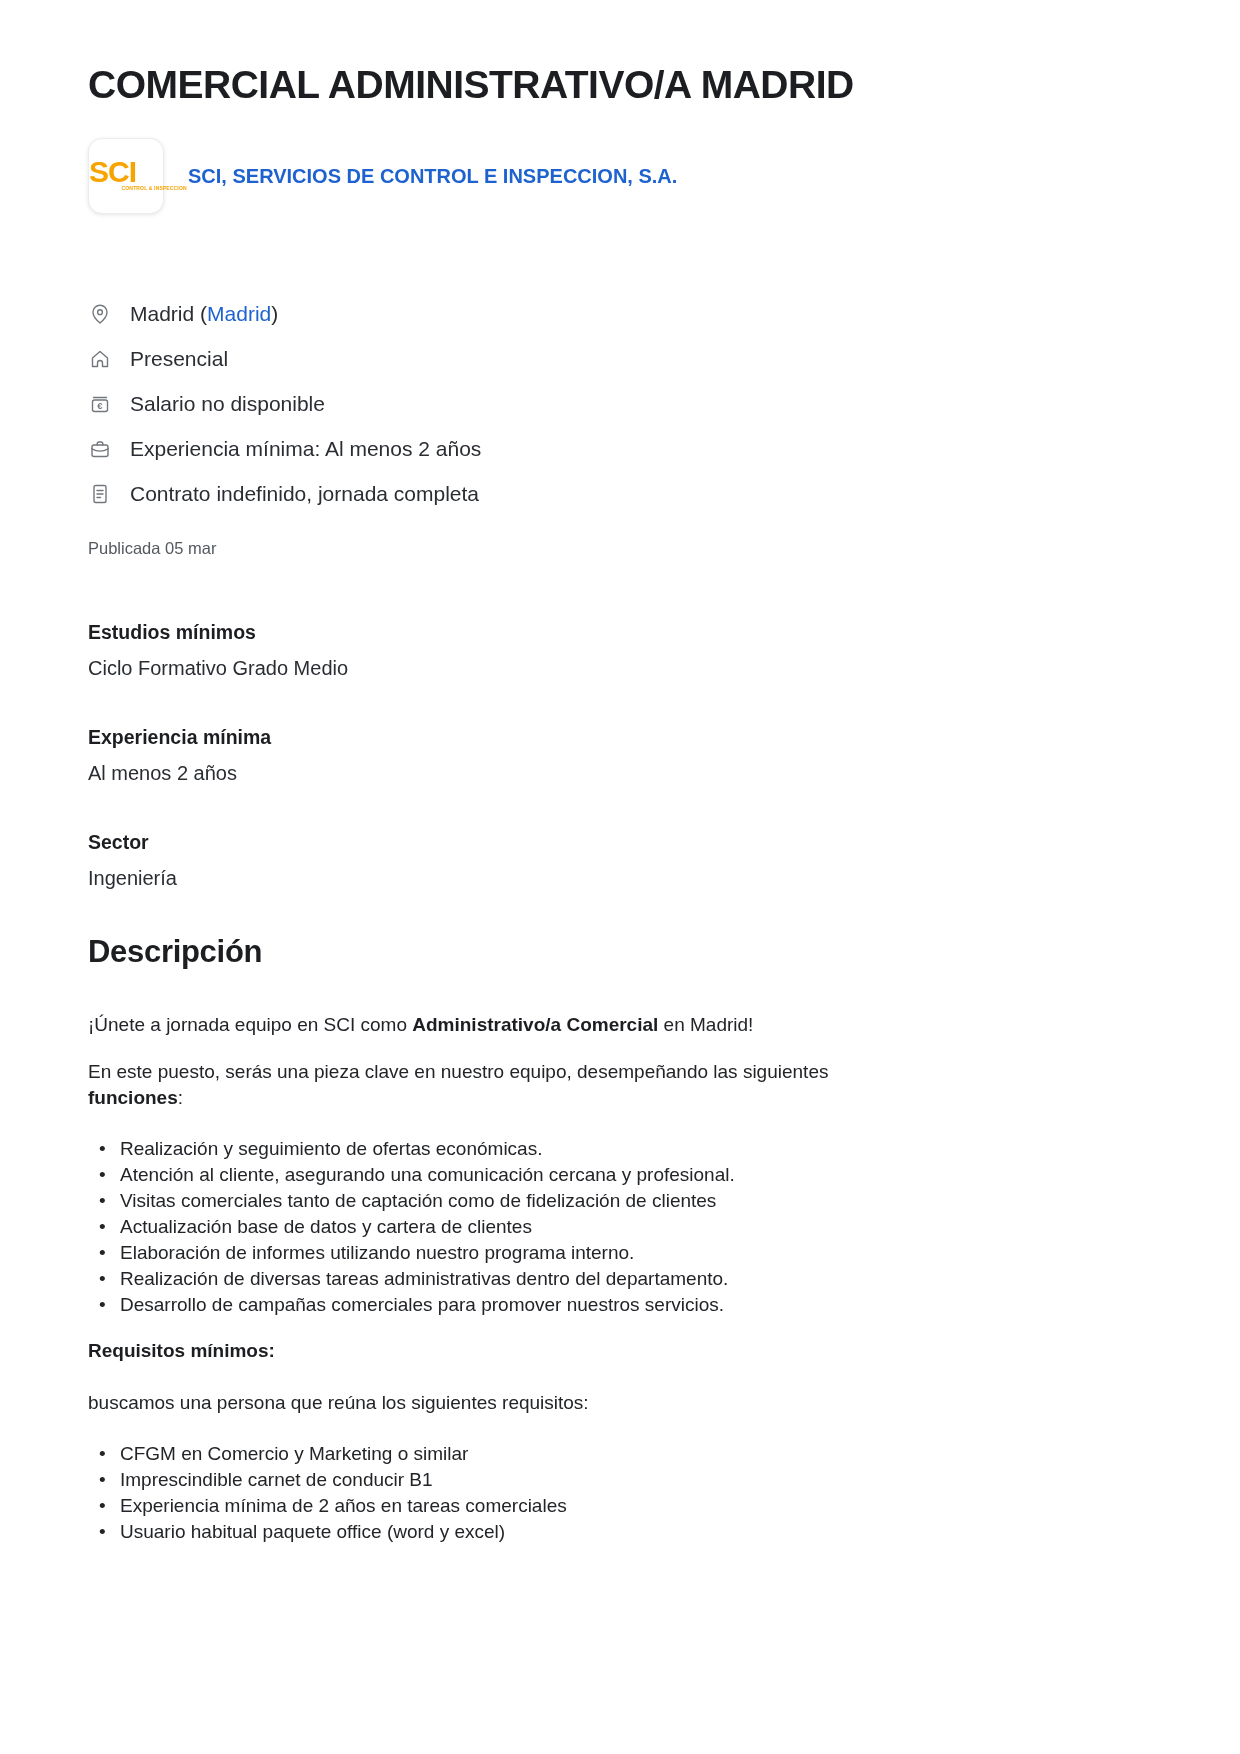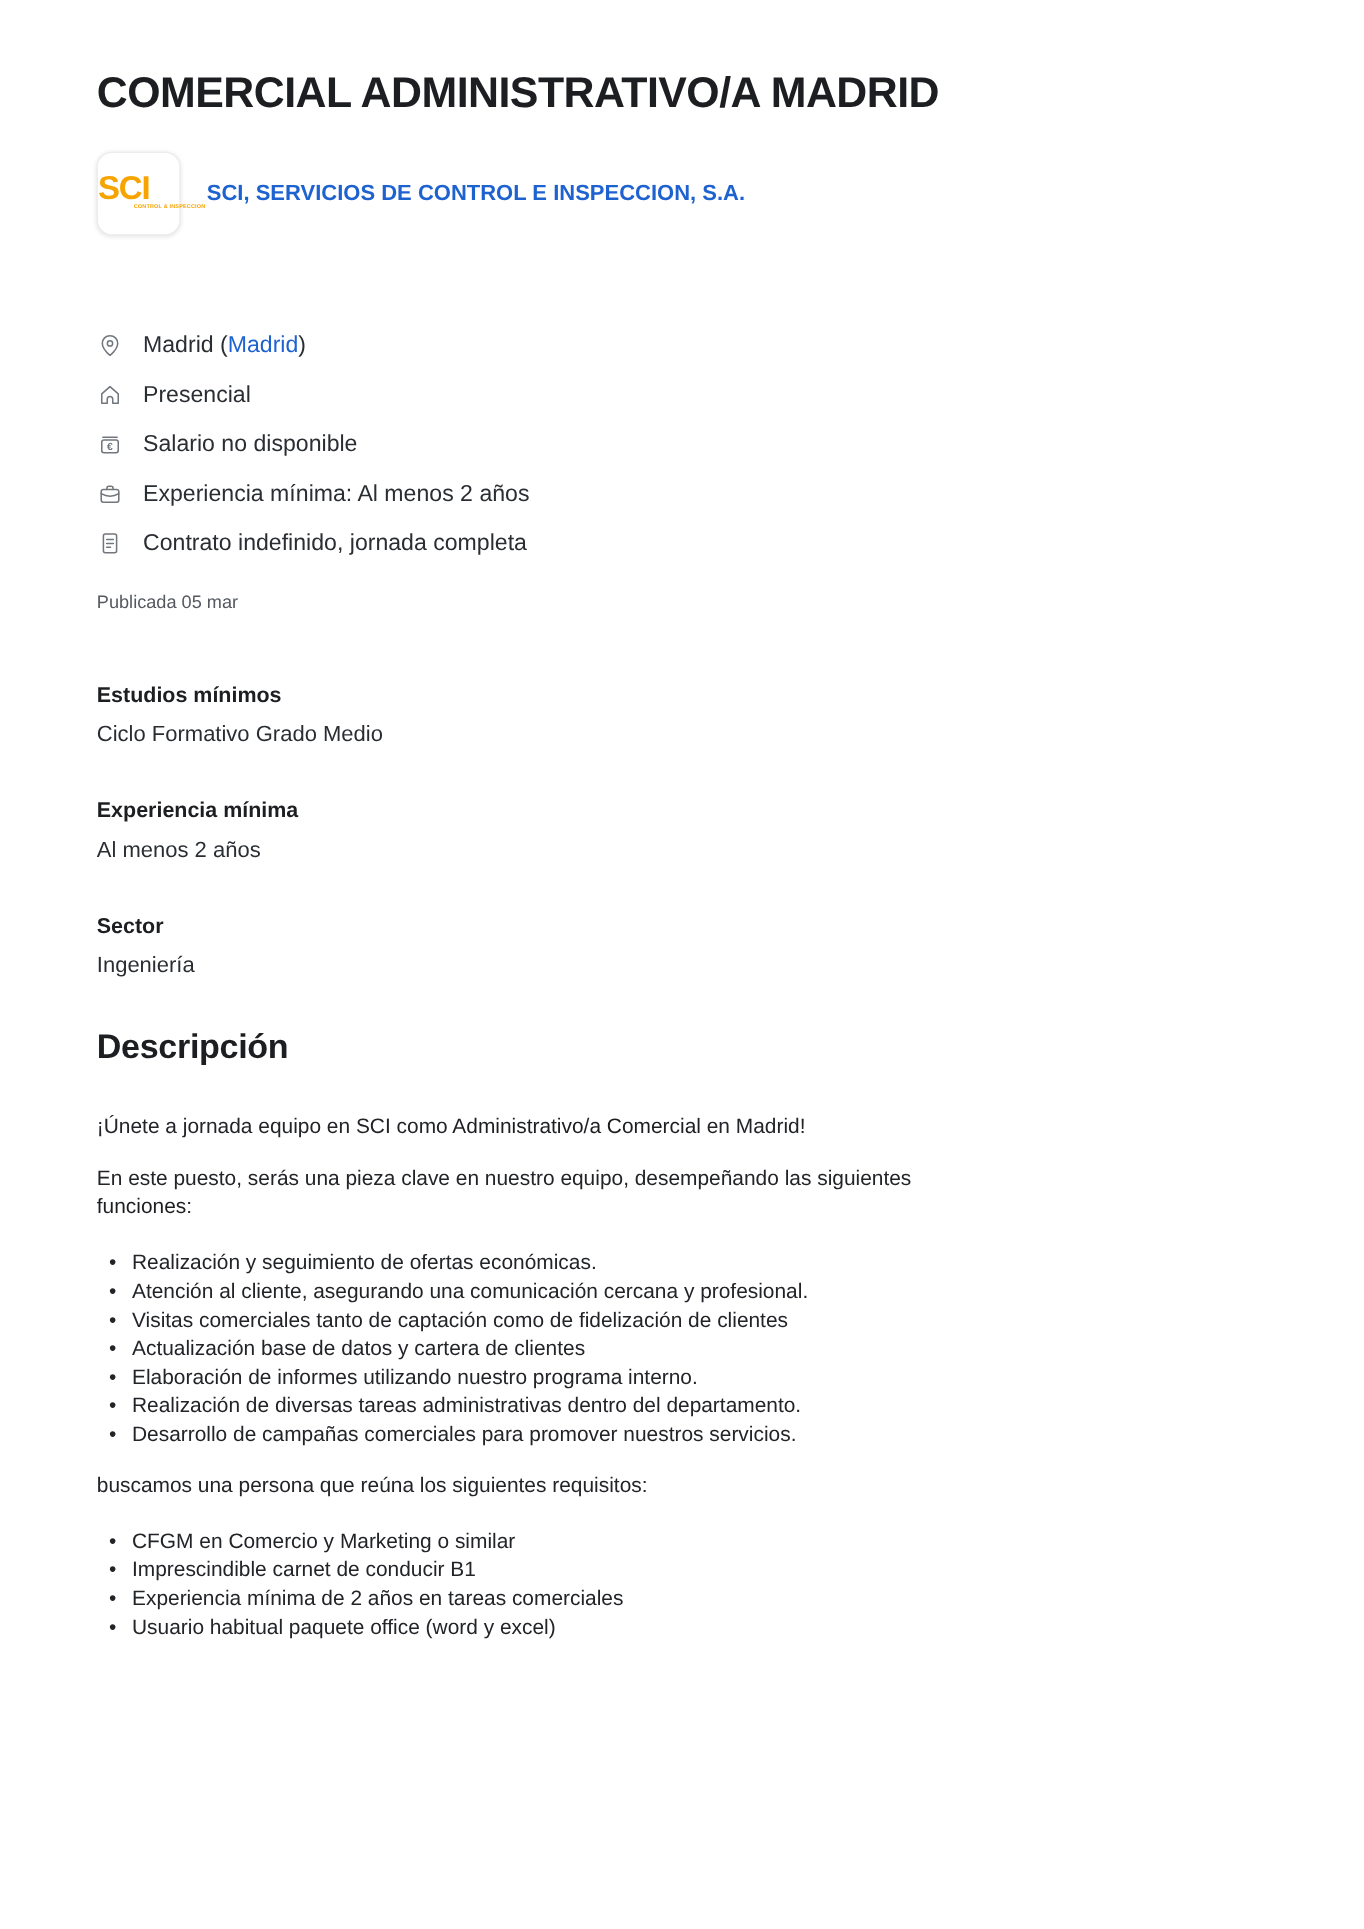--- a/index.html
+++ b/index.html
@@ -95,21 +95,21 @@
     margin-top:10px;
     font-size:20px;color:#2a2e33;line-height:27px;
   }
   .h2-descripcion{margin-top:8px;}
   .desc{
     margin-top:42px;
     font-size:19px;line-height:26px;color:#222428;
     max-width:960px;
   }
   .desc p{margin:0 0 21px;}
-  .desc .b{font-weight:400;color:var(--text-dark);margin-top:16px;}
+  .desc .b{font-weight:700;color:var(--text-dark);margin-top:16px;}
   .desc ul{
     margin:25px 0 20px;padding:0;list-style:none;
   }
   .desc li{
     position:relative;
     padding-left:32px;
     line-height:26px;
   }
   .desc li::before{
     content:"•";
@@ -217,20 +217,21 @@
     <ul>
       <li>Realización y seguimiento de ofertas económicas.</li>
       <li>Atención al cliente, asegurando una comunicación cercana y profesional.</li>
       <li>Visitas comerciales tanto de captación como de fidelización de clientes</li>
       <li>Actualización base de datos y cartera de clientes</li>
       <li>Elaboración de informes utilizando nuestro programa interno.</li>
       <li>Realización de diversas tareas administrativas dentro del departamento.</li>
       <li>Desarrollo de campañas comerciales para promover nuestros servicios.</li>
     </ul>
 
+    <p class="sub-heading">Requisitos mínimos:</p>
 
     <p>buscamos una persona que reúna los siguientes requisitos:</p>
 
     <ul>
       <li>CFGM en Comercio y Marketing o similar</li>
       <li>Imprescindible carnet de conducir B1</li>
       <li>Experiencia mínima de 2 años en tareas comerciales</li>
       <li>Usuario habitual paquete office (word y excel)</li>
     </ul>
 

